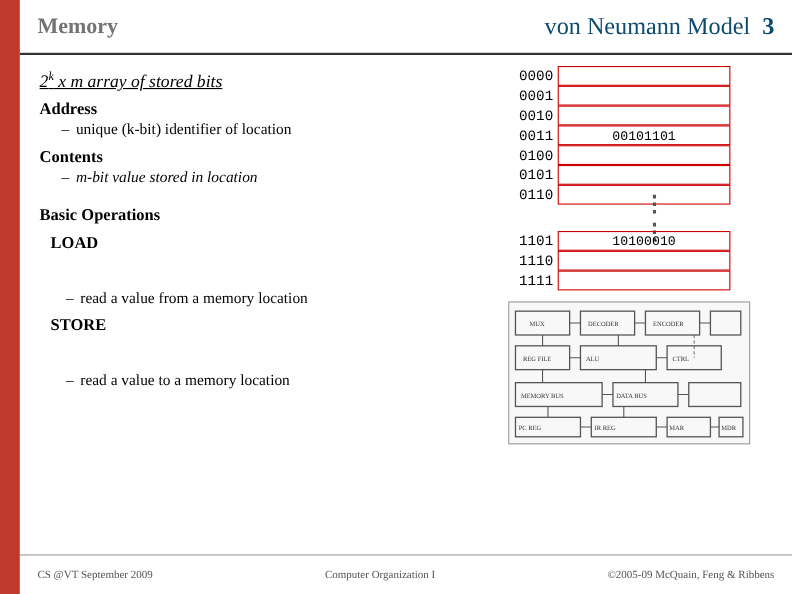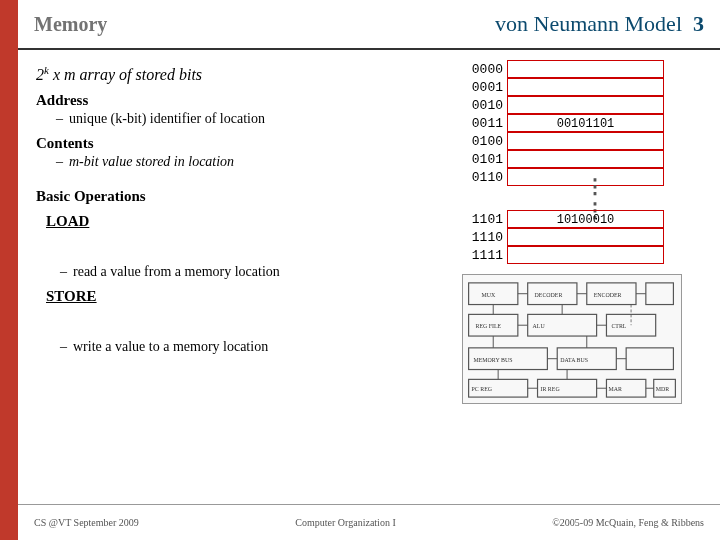--- a/index.html
+++ b/index.html
@@ -58,20 +58,21 @@
 
     
     .left-content {
       flex: 1;
       padding: 14px 18px;
     }
 
     .section-title {
       font-size: 16px;
       margin-bottom: 8px;
+      text-decoration: underline;
     }
 
     .section-title sup {
       font-size: 11px;
     }
 
     .subsection {
       font-size: 15px;
       font-weight: bold;
       margin-top: 8px;
@@ -94,21 +95,20 @@
 
     .operations {
       margin-top: 18px;
     }
 
     .op-label {
       font-size: 15px;
       font-weight: bold;
       margin-top: 8px;
       margin-left: 10px;
-      text-decoration: underline;
     }
 
     .op-bullet {
       font-size: 14px;
       margin-left: 24px;
       display: flex;
       align-items: baseline;
       margin-top: 34px;
     }
 
@@ -227,21 +227,21 @@
     </div>
 
     <div class="operations">
       <div class="subsection">Basic Operations</div>
       <div class="op-label">LOAD</div>
       <div class="op-bullet">
         <span>read a value from a memory location</span>
       </div>
       <div class="op-label">STORE</div>
       <div class="op-bullet">
-        <span>write a value to a memory location</span>
+        <span>read a value to a memory location</span>
       </div>
     </div>
 
   </div>
 
   <div class="right-content">
 
     <div style="width:220px;">
 
     <div class="memory-row">

